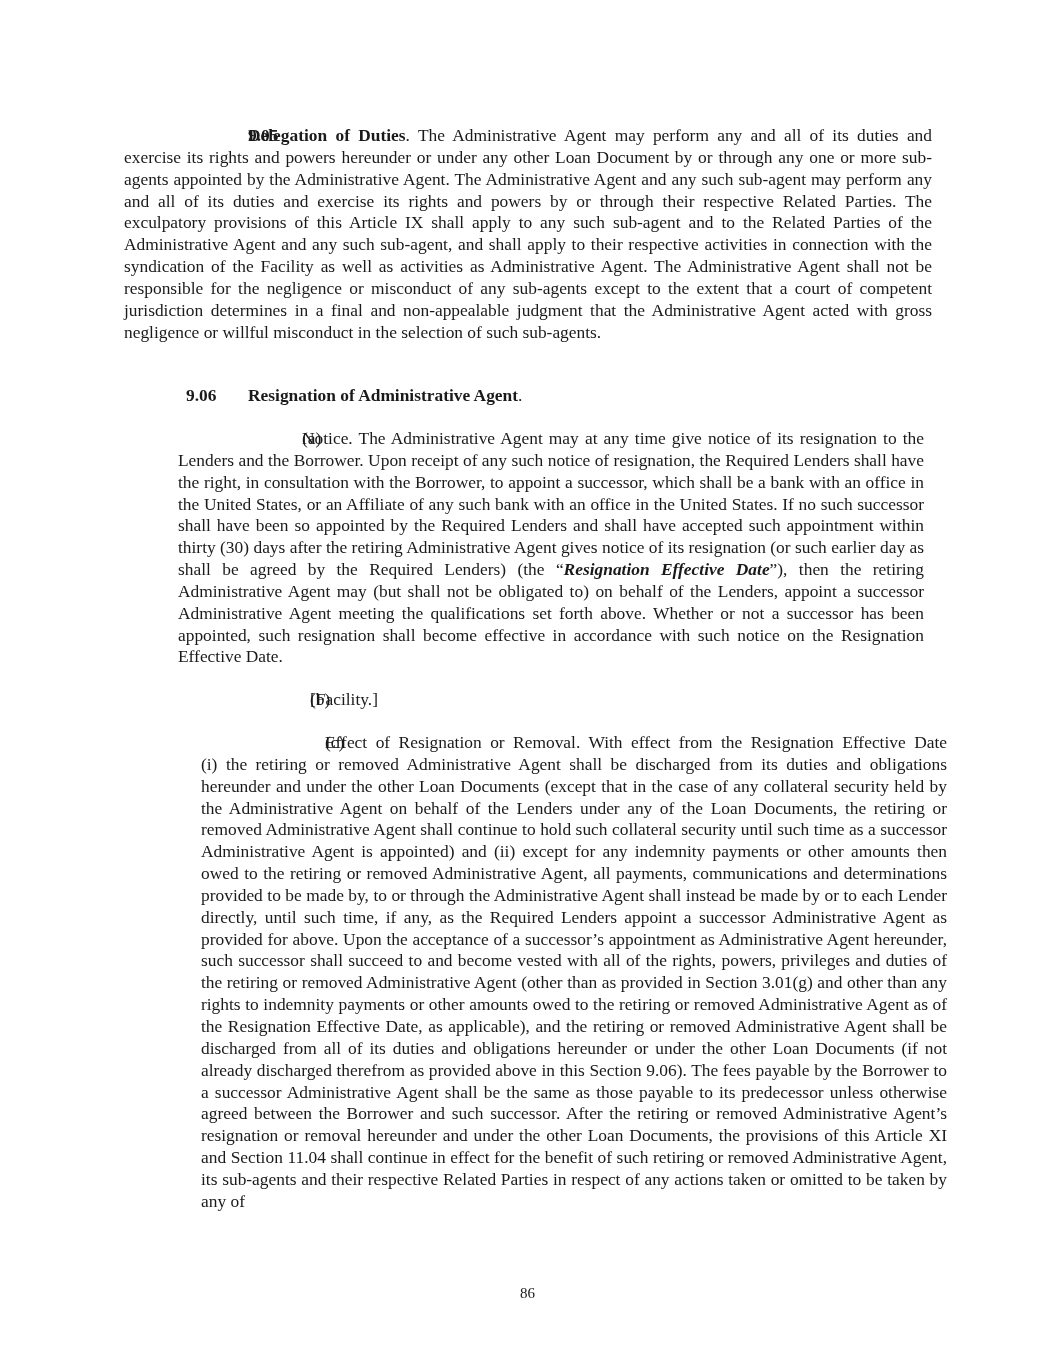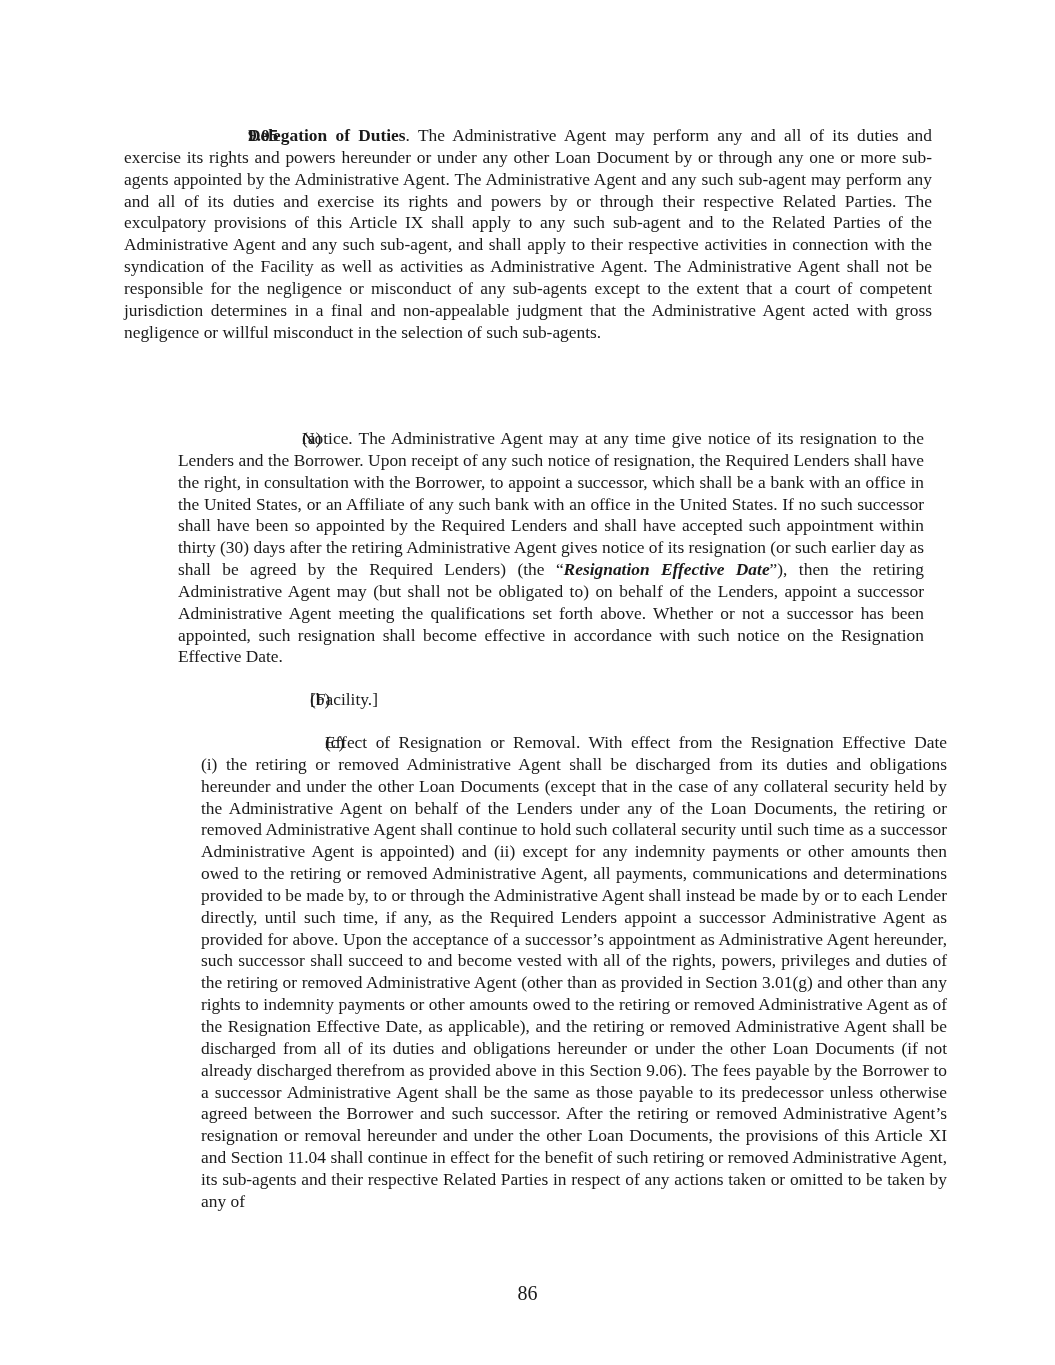--- a/index.html
+++ b/index.html
@@ -32,29 +32,30 @@
   .u { text-underline-offset: 2px; text-decoration-thickness: 1px; }
   .b { font-weight: bold; }
   .bi { font-weight: bold; font-style: italic; }
   .sec-num { display: inline-block; width: 62px; font-weight: bold; }
   .sub-num { display: inline-block; width: 62px; }
   #sec905 { left: 124px; top: 125px; width: 808px; text-indent: 62px; }
   #sec906-head { left: 186px; top: 385px; width: 746px; }
   #sub-a { left: 178px; top: 428px; width: 746px; text-indent: 62px; }
   #sub-b { left: 186px; top: 689px; width: 746px; text-indent: 62px; }
   #sub-c { left: 201px; top: 732px; width: 746px; text-indent: 62px; }
-  #page-num { position: absolute; left: 0; width: 1055px; top: 1283px; text-align: center; font-size: 20px; }
+  #page-num { position: absolute; left: 0; width: 1055px; top: 1283px; text-align: center; font-size: 15px; }
 </style>
 </head>
 <body>
 
 <div class="page">
 
   <p class="block" id="sec905"><span class="sec-num">9.05</span><span class="b u">Delegation of Duties</span><span>.</span><span>  The Administrative Agent may perform any and all of its duties and exercise its rights and powers hereunder or under any other Loan Document by or through any one or more sub-agents appointed by the Administrative Agent.  The Administrative Agent and any such sub-agent may perform any and all of its duties and exercise its rights and powers by or through their respective Related Parties.  The exculpatory provisions of this </span><span class="u">Article IX</span><span> shall apply to any such sub-agent and to the Related Parties of the Administrative Agent and any such sub-agent, and shall apply to their respective activities in connection with the syndication of the Facility as well as activities as Administrative Agent.  The Administrative Agent shall not be responsible for the negligence or misconduct of any sub-agents except to the extent that a court of competent jurisdiction determines in a final and non-appealable judgment that the Administrative Agent acted with gross negligence or willful misconduct in the selection of such sub-agents.</span></p>
 
+  <p class="block" id="sec906-head"><span class="sec-num">9.06</span><span class="b u">Resignation of Administrative Agent</span><span>.</span></p>
 
   <p class="block" id="sub-a"><span class="sub-num">(a)</span><span class="u">Notice</span><span>.</span><span>  The Administrative Agent may at any time give notice of its resignation to the Lenders and the Borrower.  Upon receipt of any such notice of resignation, the Required Lenders shall have the right, in consultation with the Borrower, to appoint a successor, which shall be a bank with an office in the United States, or an Affiliate of any such bank with an office in the United States.  If no such successor shall have been so appointed by the Required Lenders and shall have accepted such appointment within thirty (30) days after the retiring Administrative Agent gives notice of its resignation (or such earlier day as shall be agreed by the Required Lenders) (the “</span><span class="bi u">Resignation Effective Date</span><span>”), then the retiring Administrative Agent may (but shall not be obligated to) on behalf of the Lenders, appoint a successor Administrative Agent meeting the qualifications set forth above.  Whether or not a successor has been appointed, such resignation shall become effective in accordance with such notice on the Resignation Effective Date.</span></p>
 
   <p class="block" id="sub-b"><span class="sub-num">(b)</span><span class="u">[Facility.]</span></p>
 
   <p class="block" id="sub-c"><span class="sub-num">(c)</span><span class="u">Effect of Resignation or Removal</span><span>.</span><span>  With effect from the Resignation Effective Date (i)&nbsp;the retiring or removed Administrative Agent shall be discharged from its duties and obligations hereunder and under the other Loan Documents (except that in the case of any collateral security held by the Administrative Agent on behalf of the Lenders under any of the Loan Documents, the retiring or removed Administrative Agent shall continue to hold such collateral security until such time as a successor Administrative Agent is appointed) and (ii)&nbsp;except for any indemnity payments or other amounts then owed to the retiring or removed Administrative Agent, all payments, communications and determinations provided to be made by, to or through the Administrative Agent shall instead be made by or to each Lender directly, until such time, if any, as the Required Lenders appoint a successor Administrative Agent as provided for above.  Upon the acceptance of a successor’s appointment as Administrative Agent hereunder, such successor shall succeed to and become vested with all of the rights, powers, privileges and duties of the retiring or removed Administrative Agent (other than as provided in </span><span class="u">Section 3.01(g)</span><span> and other than any rights to indemnity payments or other amounts owed to the retiring or removed Administrative Agent as of the Resignation Effective Date, as applicable), and the retiring or removed Administrative Agent shall be discharged from all of its duties and obligations hereunder or under the other Loan Documents (if not already discharged therefrom as provided above in this </span><span class="u">Section 9.06</span><span>).  The fees payable by the Borrower to a successor Administrative Agent shall be the same as those payable to its predecessor unless otherwise agreed between the Borrower and such successor.  After the retiring or removed Administrative Agent’s resignation or removal hereunder and under the other Loan Documents, the provisions of this </span><span class="u">Article XI</span><span> and </span><span class="u">Section 11.04</span><span> shall continue in effect for the benefit of such retiring or removed Administrative Agent, its sub-agents and their respective Related Parties in respect of any actions taken or omitted to be taken by any of</span></p>
 
   <div id="page-num">86</div>
 
 </div>

